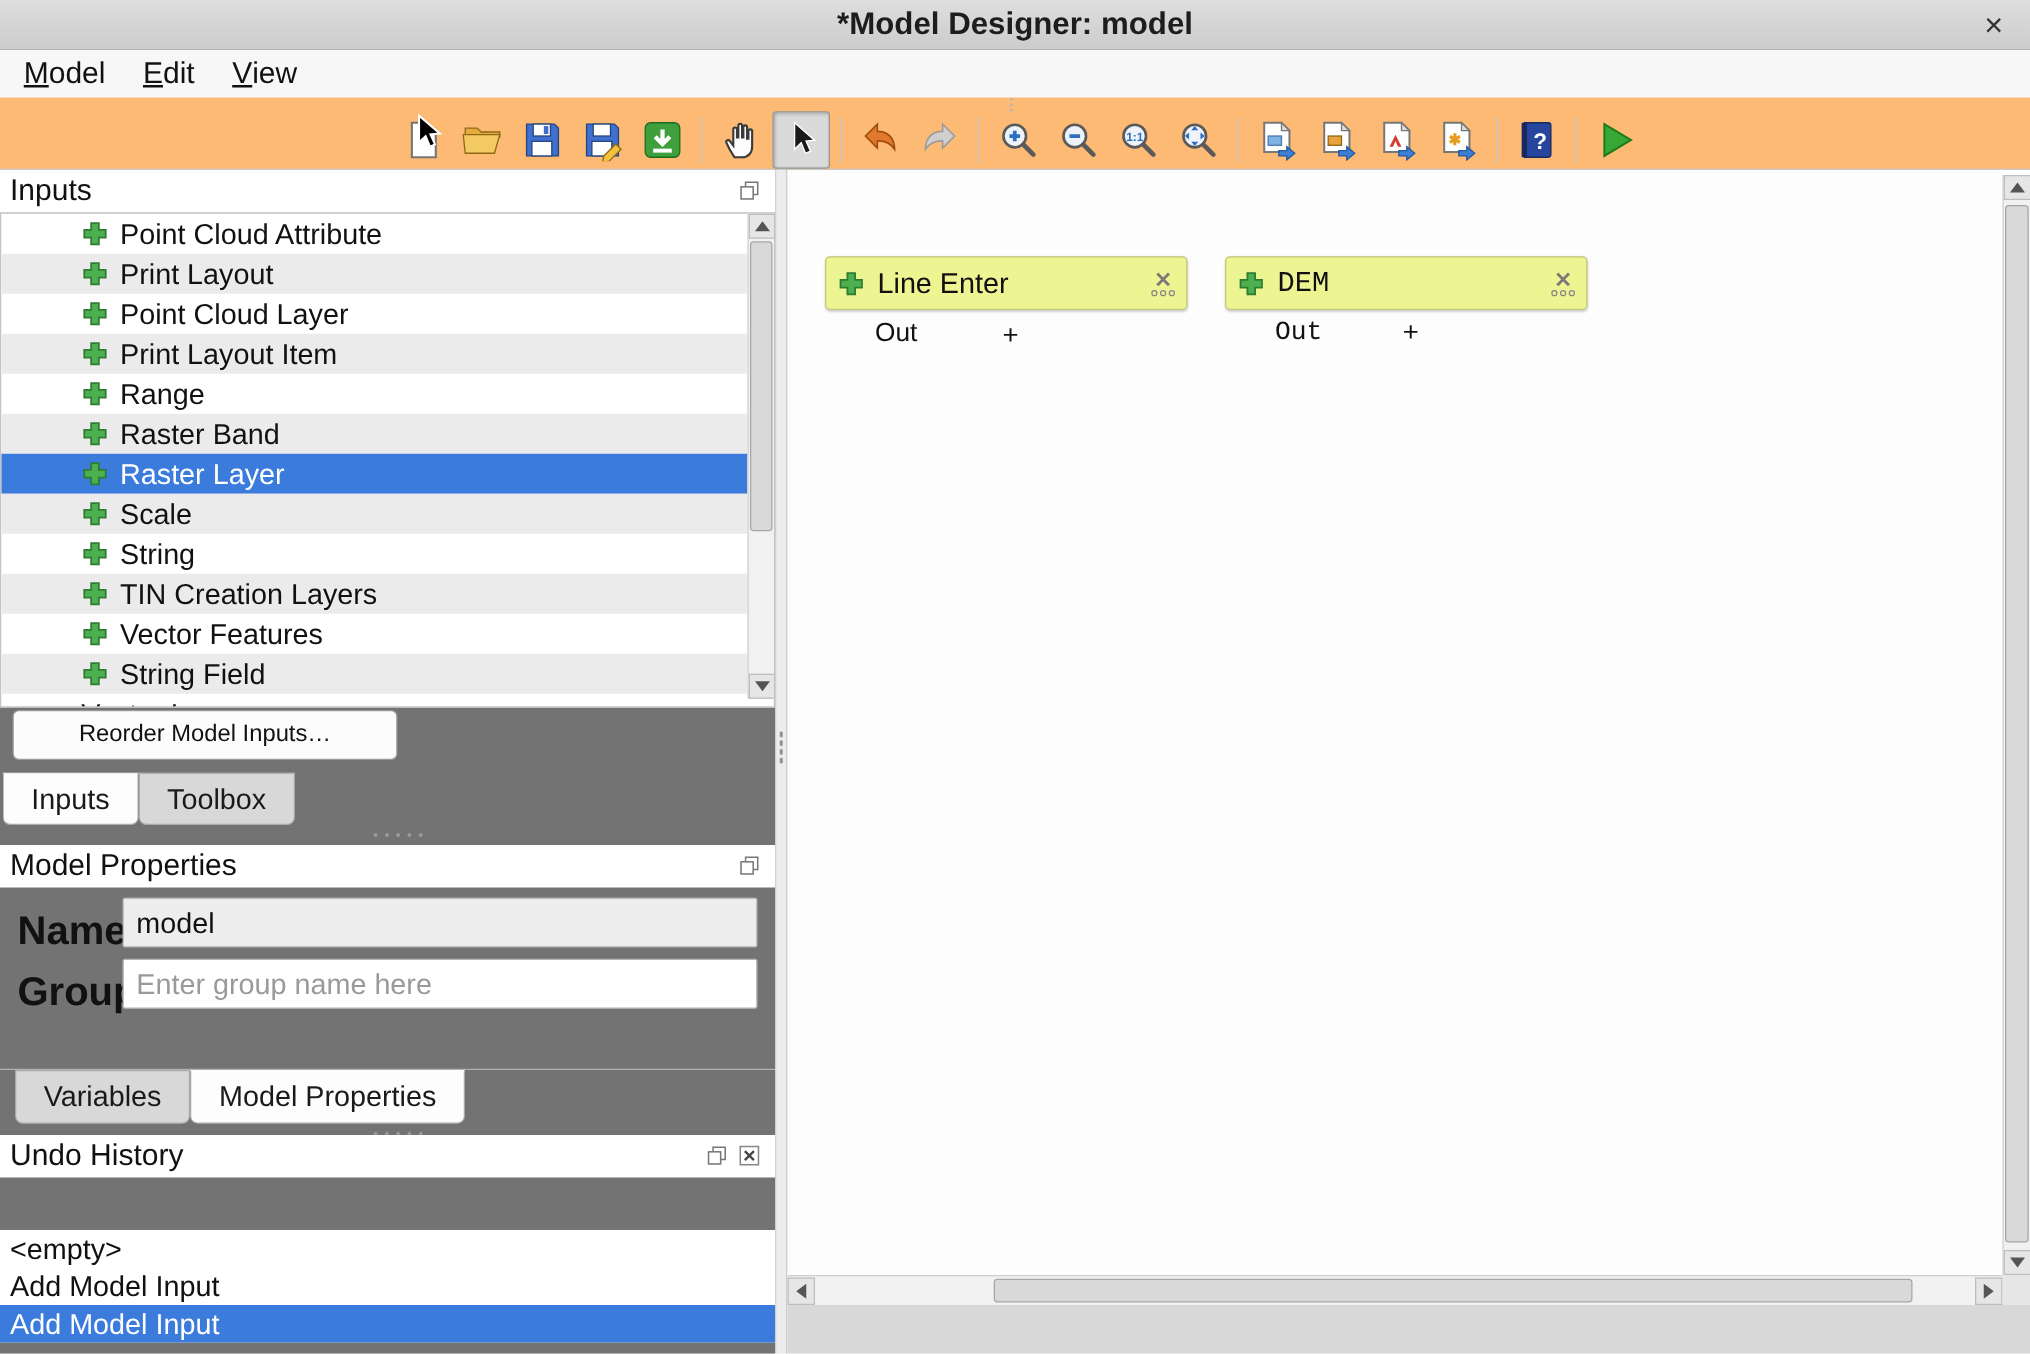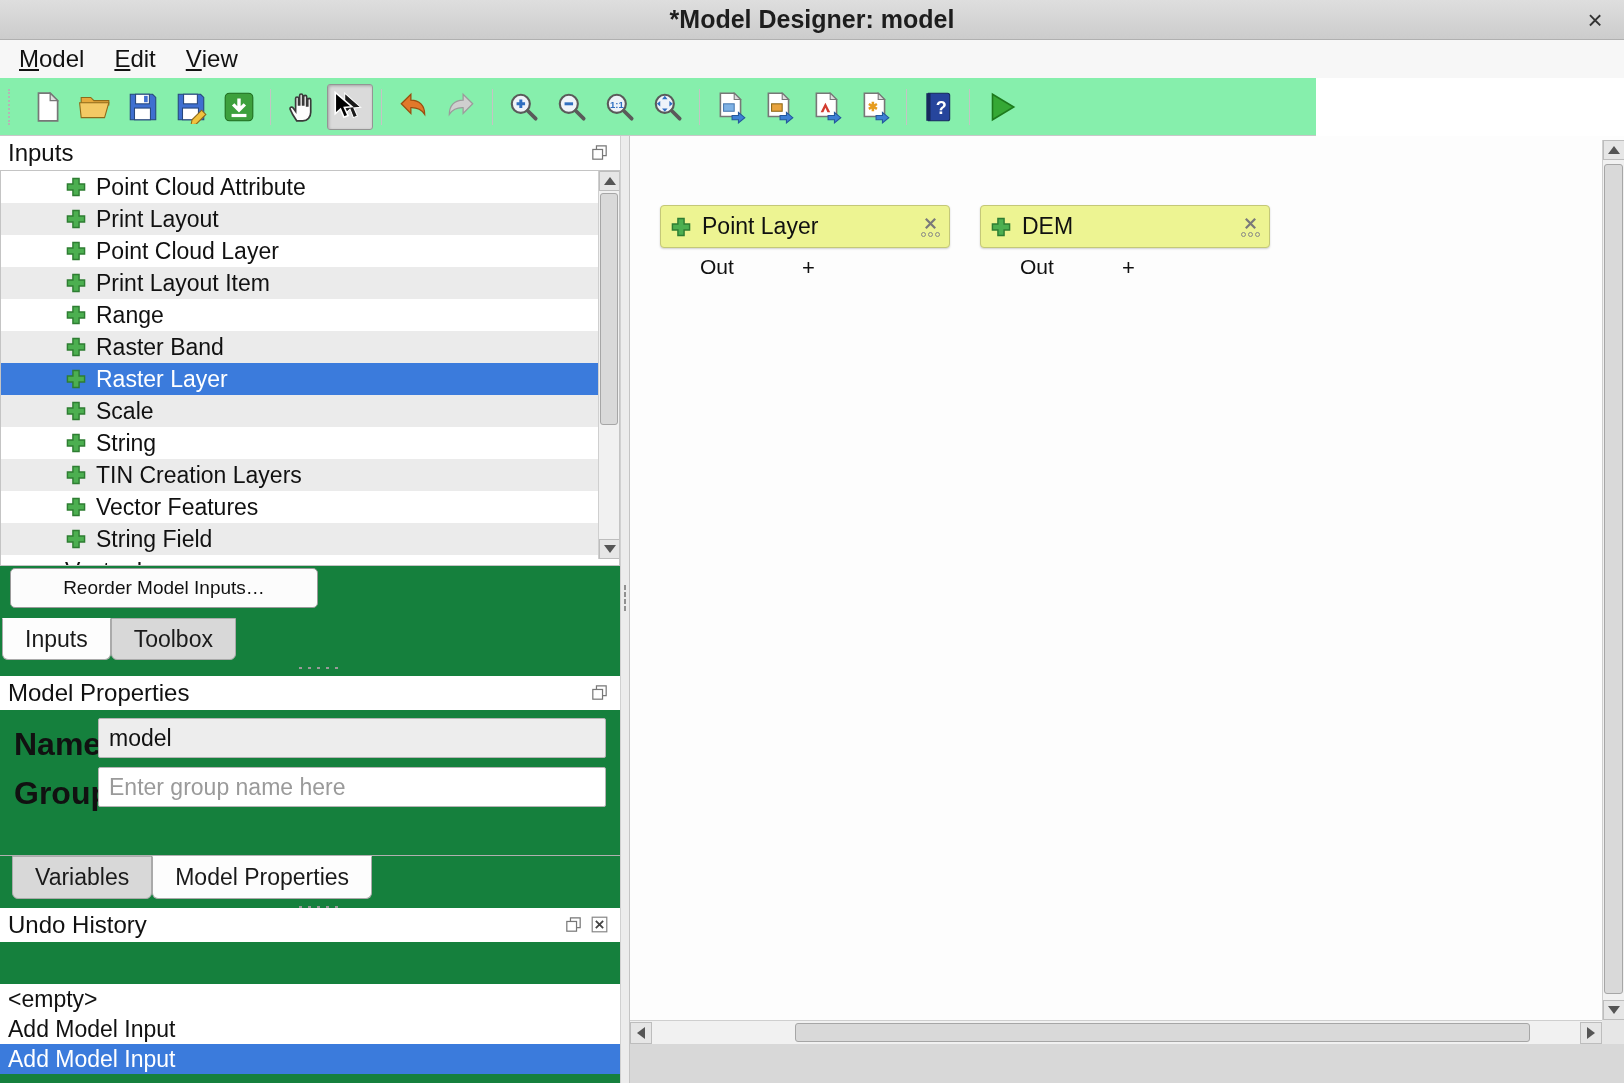--- a/index.html
+++ b/index.html
@@ -14,34 +14,34 @@
     background:linear-gradient(#dedede,#cccccc); border-bottom:1px solid #b0b0b0;
     display:flex; align-items:center; justify-content:center; }
   .titlebar .title { font-weight:bold; font-size:25px; color:#1d1d1d; }
   .titlebar .close { position:absolute; right:12px; top:0; height:40px; width:34px;
     display:flex; align-items:center; justify-content:center; font-size:26px; color:#333; }
   
   .menubar { position:absolute; top:40px; left:0; width:1624px; height:38px;
     background:#f7f7f7; display:flex; align-items:stretch; padding-left:4px; }
   .menu-item { padding:0 15px; font-size:24px; display:flex; align-items:center; }
   
-  .toolbar { position:absolute; top:78px; left:0; width:1316px; height:58px;
-    background:#86efac; border-bottom:1px solid #c8c8c8;
-    display:flex; align-items:center; padding-left:6px; }
+  .toolbar { position:absolute; top:78px; left:0; width:1624px; height:58px;
+    background:#fdba74; border-bottom:1px solid #c8c8c8;
+    display:flex; align-items:center; padding-left:6px;flex-direction:column; }
   .thandle { width:6px; height:36px; border-left:2px dotted #b5b5b5; margin:0 10px 0 2px; }
   #toolbar-buttons { display:flex; align-items:center; gap:2px; }
   .tbtn { width:46px; height:46px; display:flex; align-items:center; justify-content:center;
     border:1px solid transparent; border-radius:3px; }
   .tbtn svg { width:34px; height:34px; display:block; }
   .tbtn.pressed { background:#dadada; border:1px solid #949494; box-shadow:inset 1px 1px 3px rgba(0,0,0,.25); }
   .tsep { width:1px; height:36px; background:#c4c4c4; margin:0 6px; display:block; }
   .cursor { position:absolute; left:329px; top:90px; width:30px; height:30px; z-index:60; }
   
   .main { position:absolute; top:136px; left:0; width:1624px; height:947px; }
-  .left { position:absolute; left:0; top:0; width:620px; height:947px; background:#15803d; }
+  .left { position:absolute; left:0; top:0; width:620px; height:947px; background:#737373; }
   .vsplit { position:absolute; left:620px; top:0; width:10px; height:947px; background:#ececec;
     border-left:1px solid #d0d0d0; border-right:1px solid #c4c4c4; }
   .vdots { position:absolute; left:2px; top:448px; width:4px; height:28px;
     background-image:radial-gradient(#909090 1.3px, transparent 1.4px); background-size:4px 7px; }
   
   .inputs-header, .props-header, .undo-header { position:absolute; left:0; width:620px; height:34px;
     font-size:24px; padding-left:8px; display:flex; align-items:center; background:#fff; }
   .inputs-header { top:0; }
   .mini-icon { position:absolute; top:8px; width:17px; height:17px; }
   .mini-icon svg { width:17px; height:17px; display:block; }
@@ -87,21 +87,21 @@
   .group-input { top:631px; background:#ffffff; color:#111; }
   .group-input::placeholder { color:#9a9a9a; opacity:1; }
   
   .undo-header { top:772px; }
   .undo-list { position:absolute; left:0; top:806px; width:620px; background:#fff;margin-top:42px; }
   .undo-row { height:30px; display:flex; align-items:center; padding-left:8px; font-size:23px; }
   .undo-row.selected { background:var(--sel); color:#fff; }
   
   .canvas { position:absolute; left:630px; top:0; width:994px; height:947px; background:#fdfdfd; }
   .node-wrap { position:absolute; top:69px; width:290px; }
-  .node-wrap.n0 { left:30px; } .node-wrap.n1 { left:350px; }
+  .node-wrap.n0 { left:30px; } .node-wrap.n1 { left:350px;font-family:Liberation Mono, monospace; }
   .node { height:43px; background:var(--nodefill); border:1px solid var(--nodeborder);
     border-radius:4px; display:flex; align-items:center; padding:0 9px;
     box-shadow:0 1px 2px rgba(0,0,0,.18); }
   .node-label { font-size:23px; margin-left:10px; flex:1; color:#101010; }
   .node-icons { display:flex; flex-direction:column; align-items:center; gap:1px; }
   .x-icon svg { width:15px; height:15px; display:block; }
   .ooo { display:flex; gap:2px; }
   .ooo i { width:5px; height:5px; border:1px solid #878787; border-radius:50%; display:block; }
   .node-footer { position:relative; height:26px; margin-top:7px; font-size:21px; }
   .node-out { position:absolute; left:40px; top:0; }
@@ -466,21 +466,21 @@
 
   <div class="canvas">
     <div id="nodes">
         <div class="node-wrap n0">
           <div class="node">
             <span class="plus">
               <svg viewBox="0 0 20 20">
                 <path d="M7.2 2.2h5.6v5h5v5.6h-5v5H7.2v-5h-5V7.2h5z" fill="#4caf50" stroke="#2e7d32" stroke-width="1.3"></path>
               </svg>
             </span>
-            <span class="node-label">Point Layer</span>
+            <span class="node-label">Line Enter</span>
             <span class="node-icons">
               <span class="x-icon">
                 <svg viewBox="0 0 16 16">
                   <path d="M3 3l10 10M13 3L3 13" stroke="#7a7a7a" stroke-width="2.4"></path>
                 </svg>
               </span>
               <span class="ooo">
                 <i></i>
                 <i></i>
                 <i></i>

